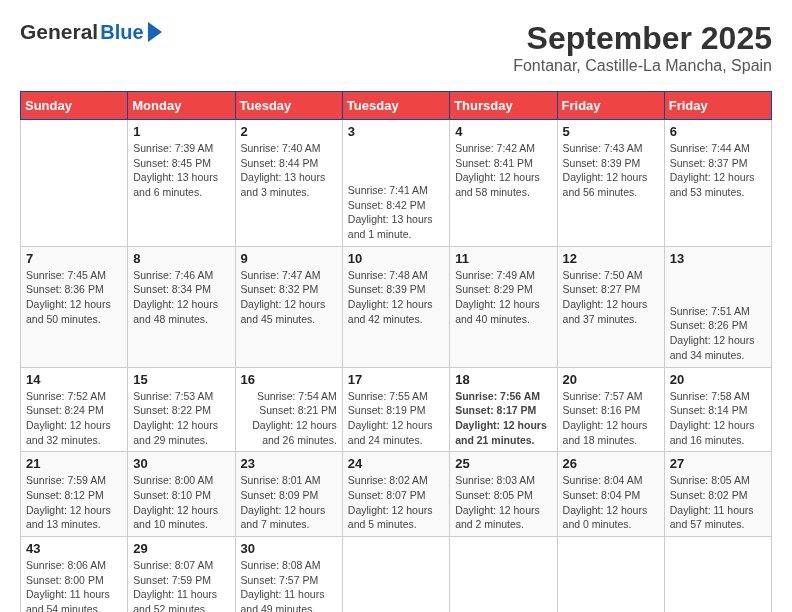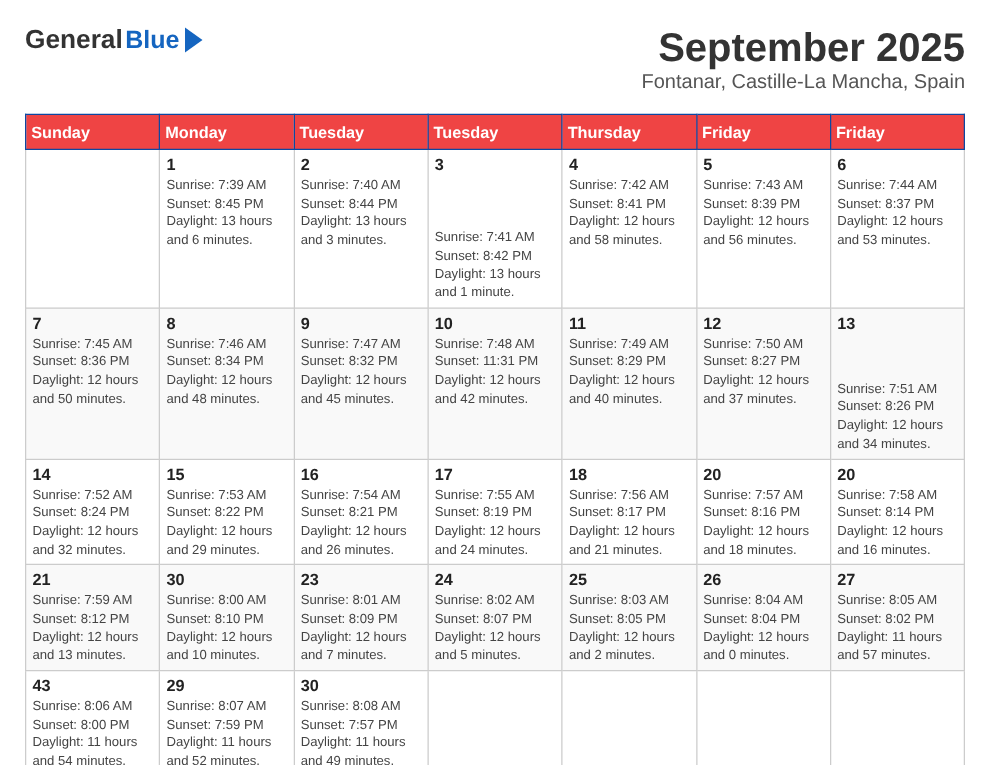--- a/index.html
+++ b/index.html
@@ -194,21 +194,21 @@
         <td>
           <span class="day-num">9</span>
           <div class="day-info" style="white-space: pre-line;">Sunrise: 7:47 AM
 Sunset: 8:32 PM
 Daylight: 12 hours
 and 45 minutes.</div>
         </td>
         <td>
           <span class="day-num">10</span>
           <div class="day-info" style="white-space: pre-line;">Sunrise: 7:48 AM
-Sunset: 11:31 PM
+Sunset: 8:39 PM
 Daylight: 12 hours
 and 42 minutes.</div>
         </td>
         <td>
           <span class="day-num">11</span>
           <div class="day-info" style="white-space: pre-line;">Sunrise: 7:49 AM
 Sunset: 8:29 PM
 Daylight: 12 hours
 and 40 minutes.</div>
         </td>
@@ -237,35 +237,35 @@
         </td>
         <td>
           <span class="day-num">15</span>
           <div class="day-info" style="white-space: pre-line;">Sunrise: 7:53 AM
 Sunset: 8:22 PM
 Daylight: 12 hours
 and 29 minutes.</div>
         </td>
         <td>
           <span class="day-num">16</span>
-          <div class="day-info" style="white-space: pre-line;">Sunrise: 7:54 AM
+          <div class="day-info" style="white-space: pre-line; text-align: right;">Sunrise: 7:54 AM
 Sunset: 8:21 PM
 Daylight: 12 hours
 and 26 minutes.</div>
         </td>
         <td>
           <span class="day-num">17</span>
           <div class="day-info" style="white-space: pre-line;">Sunrise: 7:55 AM
 Sunset: 8:19 PM
 Daylight: 12 hours
 and 24 minutes.</div>
         </td>
         <td>
           <span class="day-num">18</span>
-          <div class="day-info" style="white-space: pre-line;">Sunrise: 7:56 AM
+          <div class="day-info" style="white-space: pre-line; font-weight: bold;">Sunrise: 7:56 AM
 Sunset: 8:17 PM
 Daylight: 12 hours
 and 21 minutes.</div>
         </td>
         <td>
           <span class="day-num">20</span>
           <div class="day-info" style="white-space: pre-line;">Sunrise: 7:57 AM
 Sunset: 8:16 PM
 Daylight: 12 hours
 and 18 minutes.</div>

